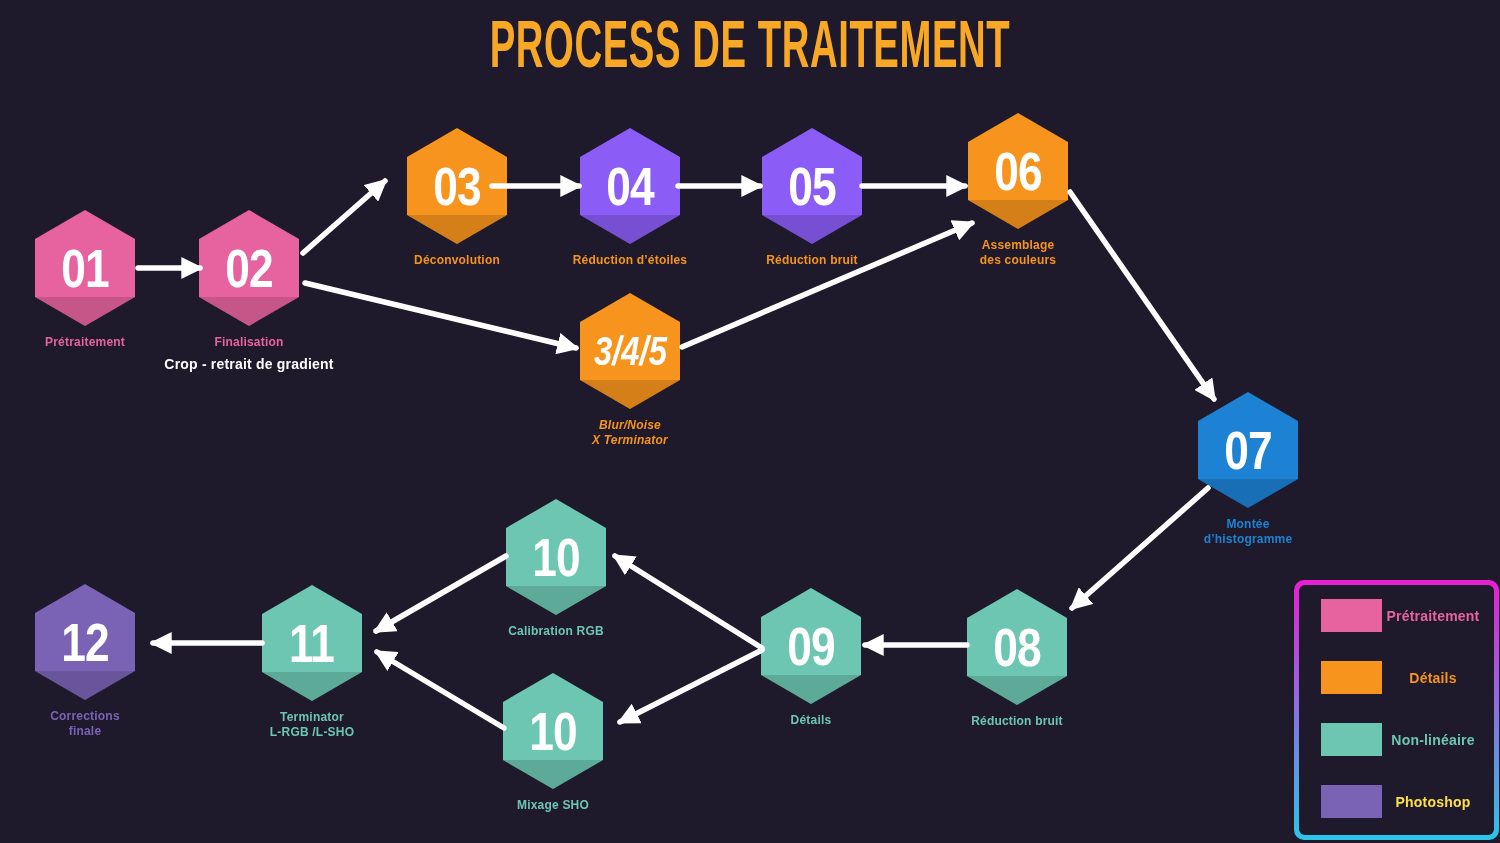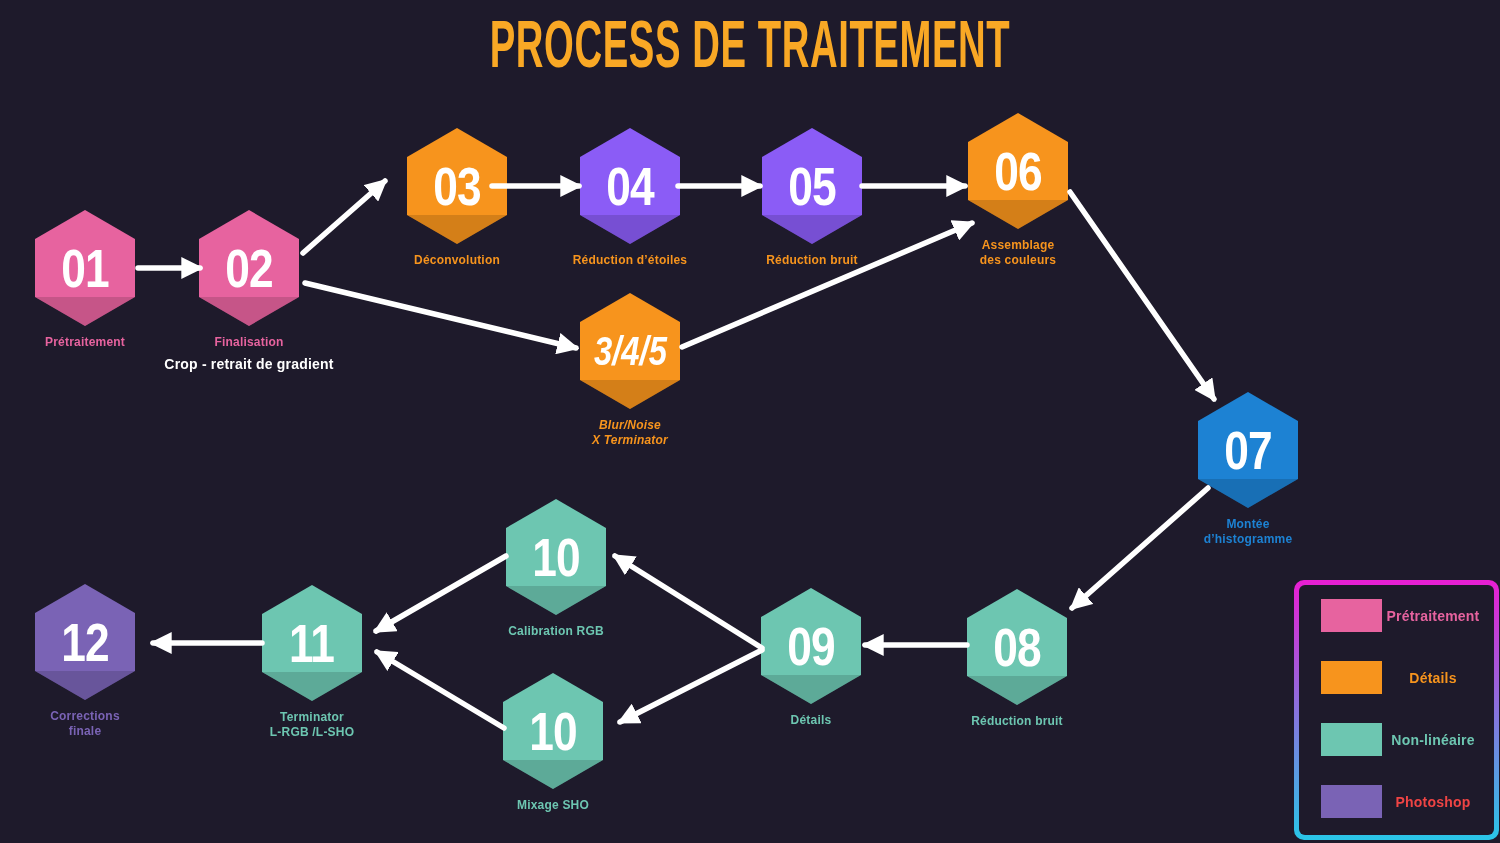--- a/index.html
+++ b/index.html
@@ -181,18 +181,18 @@
       <div class="legend-row">
         <span class="swatch" style="background: rgb(247, 148, 29);"></span>
         <span class="legend-label" style="color: rgb(247, 148, 29);">Détails</span>
       </div>
       <div class="legend-row">
         <span class="swatch" style="background: rgb(109, 198, 177);"></span>
         <span class="legend-label" style="color: rgb(109, 198, 177);">Non-linéaire</span>
       </div>
       <div class="legend-row">
         <span class="swatch" style="background: rgb(122, 99, 181);"></span>
-        <span class="legend-label" style="color: #ef4444;">Photoshop</span>
+        <span class="legend-label" style="color: #fde047;">Photoshop</span>
       </div>
     </div>
   </div>
 
 </div>
 
 </body></html>

